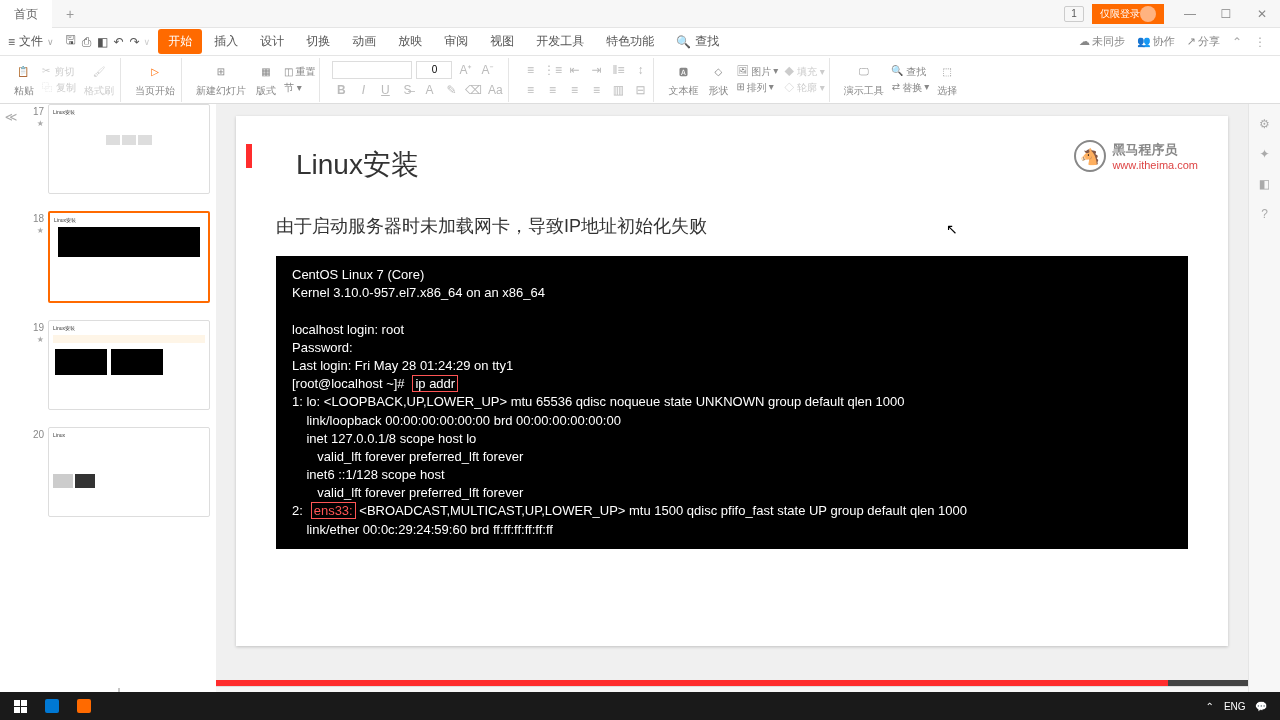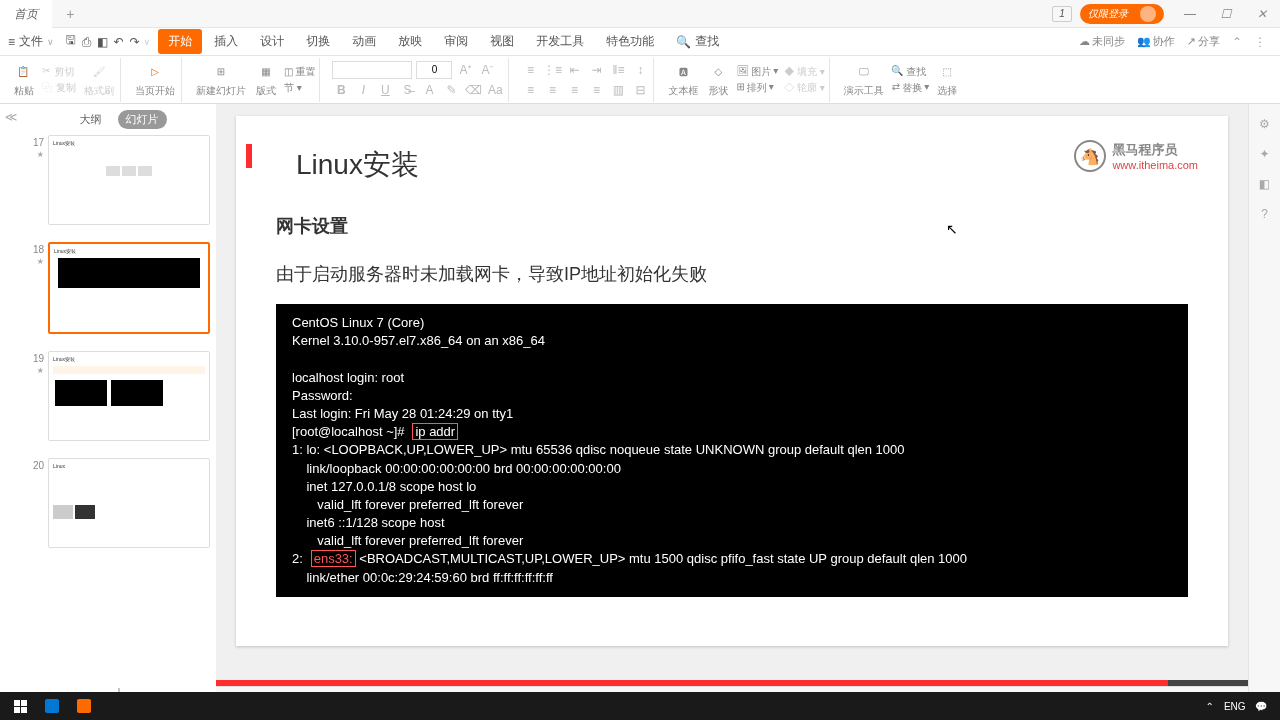--- a/index.html
+++ b/index.html
@@ -1,27 +1,27 @@
 <!DOCTYPE html>
 <html><head>
 <meta charset="utf-8">
 <style>
 * { margin: 0; padding: 0; box-sizing: border-box; font-family: "Microsoft YaHei", Arial, sans-serif; }
 body { width: 1280px; height: 720px; background: #fff; overflow: hidden; font-size: 12px; color: #555; }
 
-.titlebar { height: 28px; background: #f7f7f7; display: flex; align-items: center; border-bottom: 1px solid #e5e5e5; font-style: italic; }
+.titlebar { height: 28px; background: #f7f7f7; display: flex; align-items: center; border-bottom: 1px solid #e5e5e5; }
 .tab-home { padding: 0 14px; height: 28px; line-height: 28px; background: #fff; color: #666; }
 .tab-file { display: flex; align-items: center; gap: 6px; padding: 0 12px; height: 28px; background: #fff; border-right: 1px solid #e5e5e5; }
 .tab-icon { width: 14px; height: 14px; background: #ff6a00; border-radius: 2px; }
 .tab-name { color: #999; font-size: 11px; }
 .tab-close { color: #999; margin-left: 8px; }
 .tab-add { padding: 0 14px; color: #999; font-size: 14px; }
 .titlebar-right { margin-left: auto; display: flex; align-items: center; gap: 8px; }
 .badge-box { border: 1px solid #ccc; width: 20px; height: 16px; display: flex; align-items: center; justify-content: center; border-radius: 2px; font-size: 10px; }
-.login-badge { background: #ff6a00; color: #fff; padding: 2px 8px; border-radius: 10px; font-size: 10px; display: flex; align-items: center; gap: 12px; }
+.login-badge { background: #ff6a00; color: #fff; padding: 2px 8px; border-radius: 0; font-size: 10px; display: flex; align-items: center; gap: 0; }
 .avatar { width: 16px; height: 16px; background: #ffb380; border-radius: 50%; }
 .win-controls { display: flex; gap: 0; }
 .win-btn { width: 36px; height: 28px; display: flex; align-items: center; justify-content: center; color: #888; font-size: 12px; }
 
 .menubar { height: 28px; display: flex; align-items: center; padding: 0 8px; gap: 2px; border-bottom: 1px solid #e5e5e5; }
 .menu-trigger { display: flex; align-items: center; gap: 4px; margin-right: 8px; }
 .menu-item { padding: 4px 10px; color: #555; }
 .menu-item.active { background: #ff6a00; color: #fff; border-radius: 3px; }
 .menubar-right { margin-left: auto; display: flex; align-items: center; gap: 12px; padding-right: 6px; }
 .sync-item { display: flex; align-items: center; gap: 2px; color: #888; font-size: 11px; }
@@ -259,24 +259,20 @@
     <div class="tool-btn">
       <div class="tool-icon-lg">⬚</div>
       <span>选择</span>
     </div>
   </div>
 </div>
 
 <div class="content">
   <div class="side-collapse">≪</div>
   <div class="thumbs-panel">
-    <div class="view-tabs">
-      <div class="view-tab">大纲</div>
-      <div class="view-tab active">幻灯片</div>
-    </div>
     <div class="thumbs-list">
       <div class="thumb-row">
         <div class="thumb-num">
             <span>17</span>
             <span class="thumb-star">★</span>
           </div>
         <div class="thumb">
             <div class="thumb-content">
               <div class="thumb-mini-title">Linux安装</div>
               <div style="margin-top:20px;display:flex;gap:2px;justify-content:center;">
@@ -338,21 +334,20 @@
       <div class="slide">
         <div class="slide-accent"></div>
         <div class="slide-logo">
           <div class="logo-circle">🐴</div>
           <div>
             <div style="font-weight:bold;">黑马程序员</div>
             <div style="font-size:11px;color:#d44;">www.itheima.com</div>
           </div>
         </div>
         <h1 class="slide-title">Linux安装</h1>
-        <h2 class="slide-subtitle">网卡设置</h2>
         <p class="slide-text">由于启动服务器时未加载网卡，导致IP地址初始化失败</p>
         <div class="terminal"><span>CentOS Linux 7 (Core)</span>
 <span>Kernel 3.10.0-957.el7.x86_64 on an x86_64</span>
 
 <span>localhost login: root</span>
 <span>Password:</span>
 <span>Last login: Fri May 28 01:24:29 on tty1</span>
 <span>[root@localhost ~]#</span> <span class="term-box">ip addr</span>
 <span>1: lo: &lt;LOOPBACK,UP,LOWER_UP&gt; mtu 65536 qdisc noqueue state UNKNOWN group default qlen 1000</span>
 <span>    link/loopback 00:00:00:00:00:00 brd 00:00:00:00:00:00</span>

